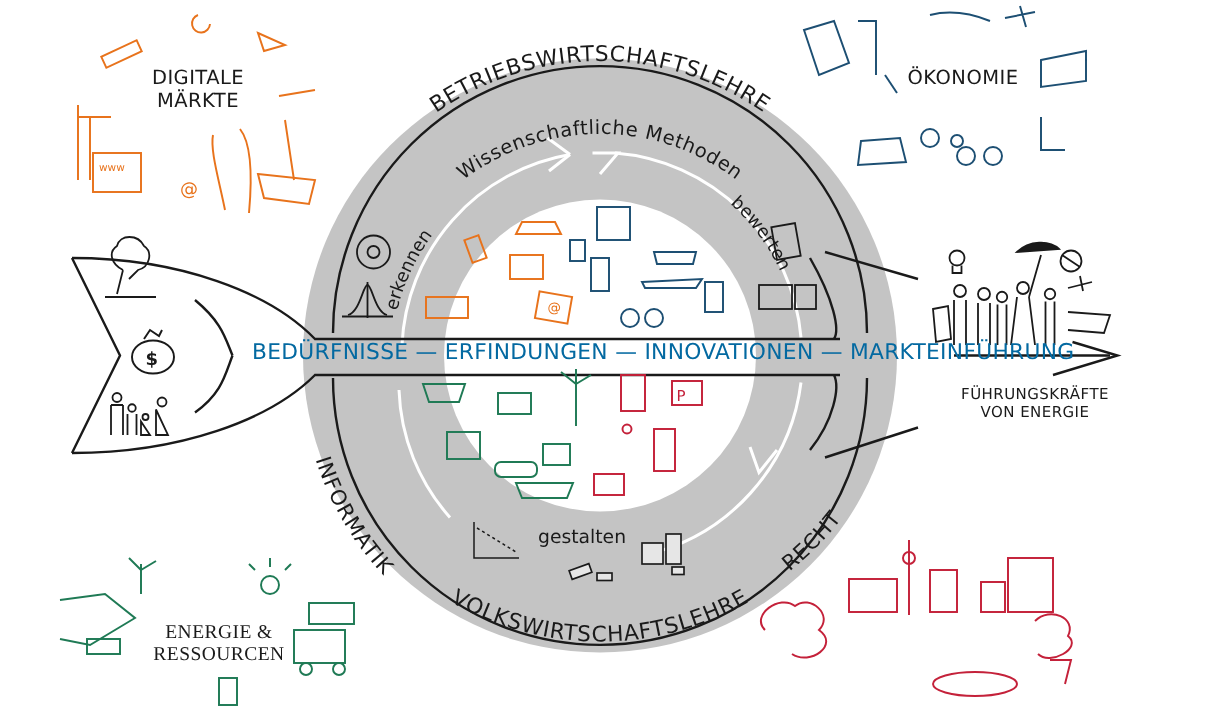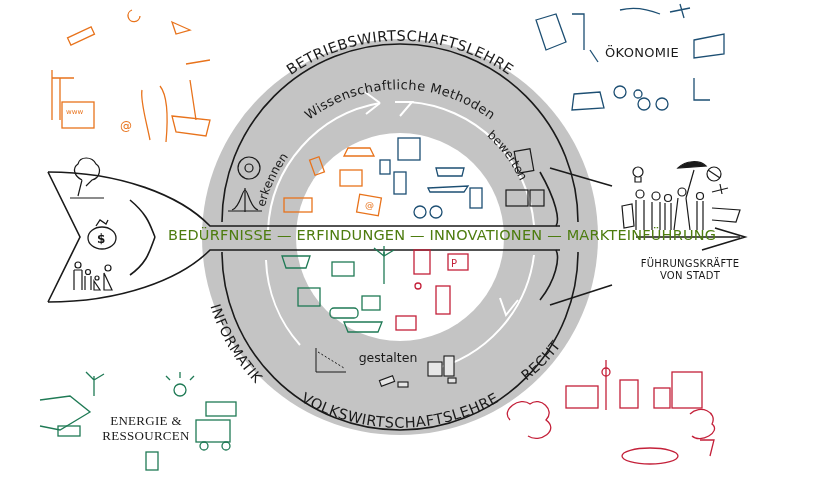--- a/index.html
+++ b/index.html
@@ -3,21 +3,21 @@
   <meta charset="utf-8">
   <style>
     html, body { margin: 0; padding: 0; background: #ffffff; }
     body { width: 820px; height: 480px; position: relative; overflow: hidden;
       font-family: "DejaVu Sans", sans-serif; color: #1a1a1a; }
     #stage { position: absolute; left: 0; top: 0; width: 820px; height: 480px; }
     .label { position: absolute; font-family: "DejaVu Sans", sans-serif; color: #1a1a1a;
       text-align: center; line-height: 1.15; letter-spacing: 0.3px; font-weight: normal; }
     .theme-title { font-size: 13px; }
     .process { position: absolute; top: 227px; left: 168px; font-size: 14.5px; white-space: nowrap;
-      letter-spacing: 0.2px; color: #4d7c0f; background: transparent; }
+      letter-spacing: 0.2px; color: #0369a1; background: transparent; }
     svg text { font-family: "DejaVu Sans", sans-serif; }
   </style>
 </head>
 <body>
 
 <div id="stage">
   <svg width="820" height="480" viewBox="0 0 820 480" xmlns="http://www.w3.org/2000/svg">
     <defs>
       <path id="arc-top-outer" d="M 228 150 A 190 190 0 0 1 572 150"></path>
       <path id="arc-top-inner" d="M 268 168 A 150 150 0 0 1 532 168"></path>
@@ -257,28 +257,32 @@
     </g>
     <g stroke="#1a1a1a" stroke-width="1.2" fill="none">
       <path d="M 712 192 L 728 188 M 720 184 L 722 194"></path>
     </g>
   </svg>
 
   
   <div class="process">BEDÜRFNISSE — ERFINDUNGEN — INNOVATIONEN — MARKTEINFÜHRUNG</div>
 
   
+  <div class="label theme-title" style="left:92px; top:46px; width:80px;">
+    <div>DIGITALE</div>
+    <div>MÄRKTE</div>
+  </div>
   <div class="label theme-title" style="left:602px; top:46px; width:80px;">
     <div>ÖKONOMIE</div>
   </div>
   <div class="label theme-title" style="left:96px; top:414px; width:100px;font-family:Liberation Serif, serif;">
     <div>ENERGIE &amp;</div>
     <div>RESSOURCEN</div>
   </div>
 
   
   <div class="label" style="left:20px; top:310px; width:190px; font-size:14px;">
   </div>
   <div class="label" style="left:610px; top:258px; width:160px; font-size:10px;">
     <div>FÜHRUNGSKRÄFTE</div>
-    <div>VON STADT</div>
+    <div>VON ENERGIE</div>
   </div>
 </div>
 
 </body></html>

